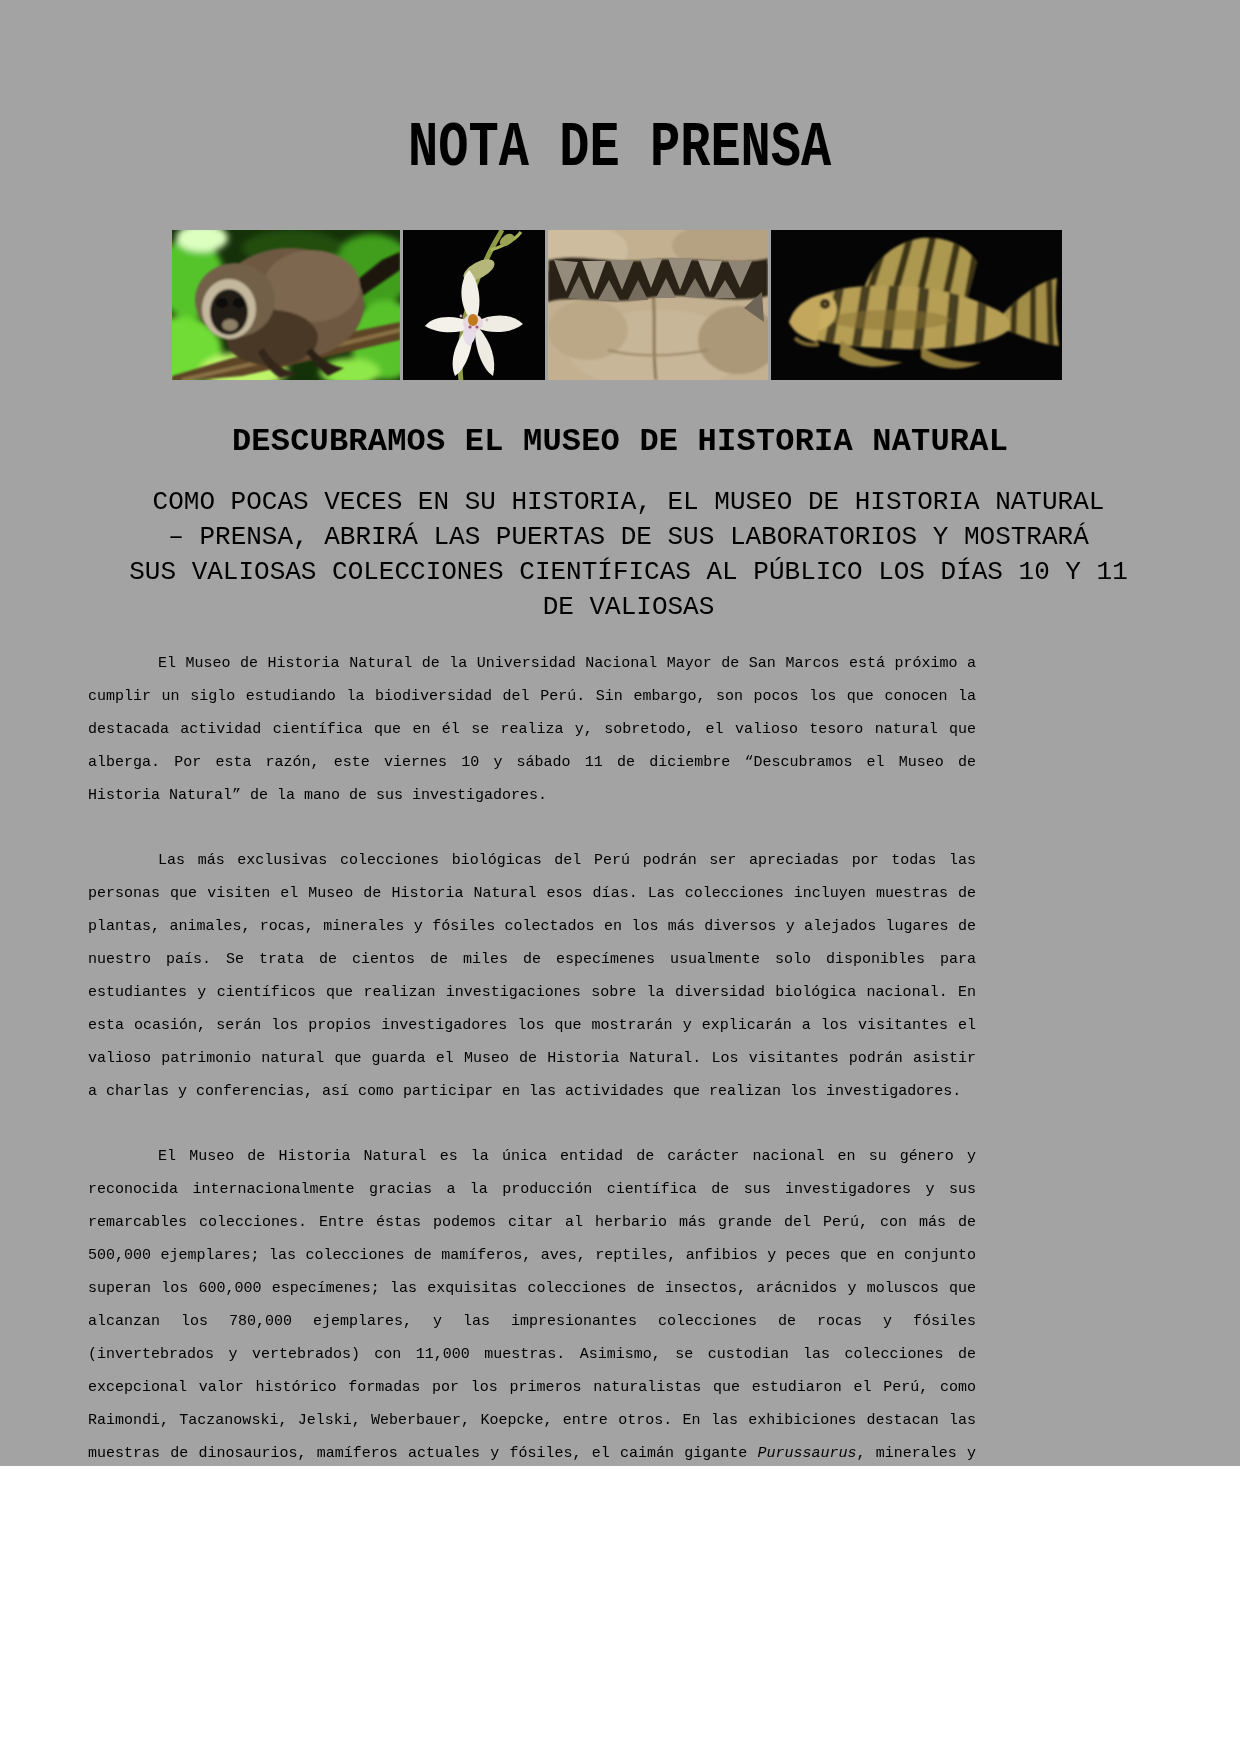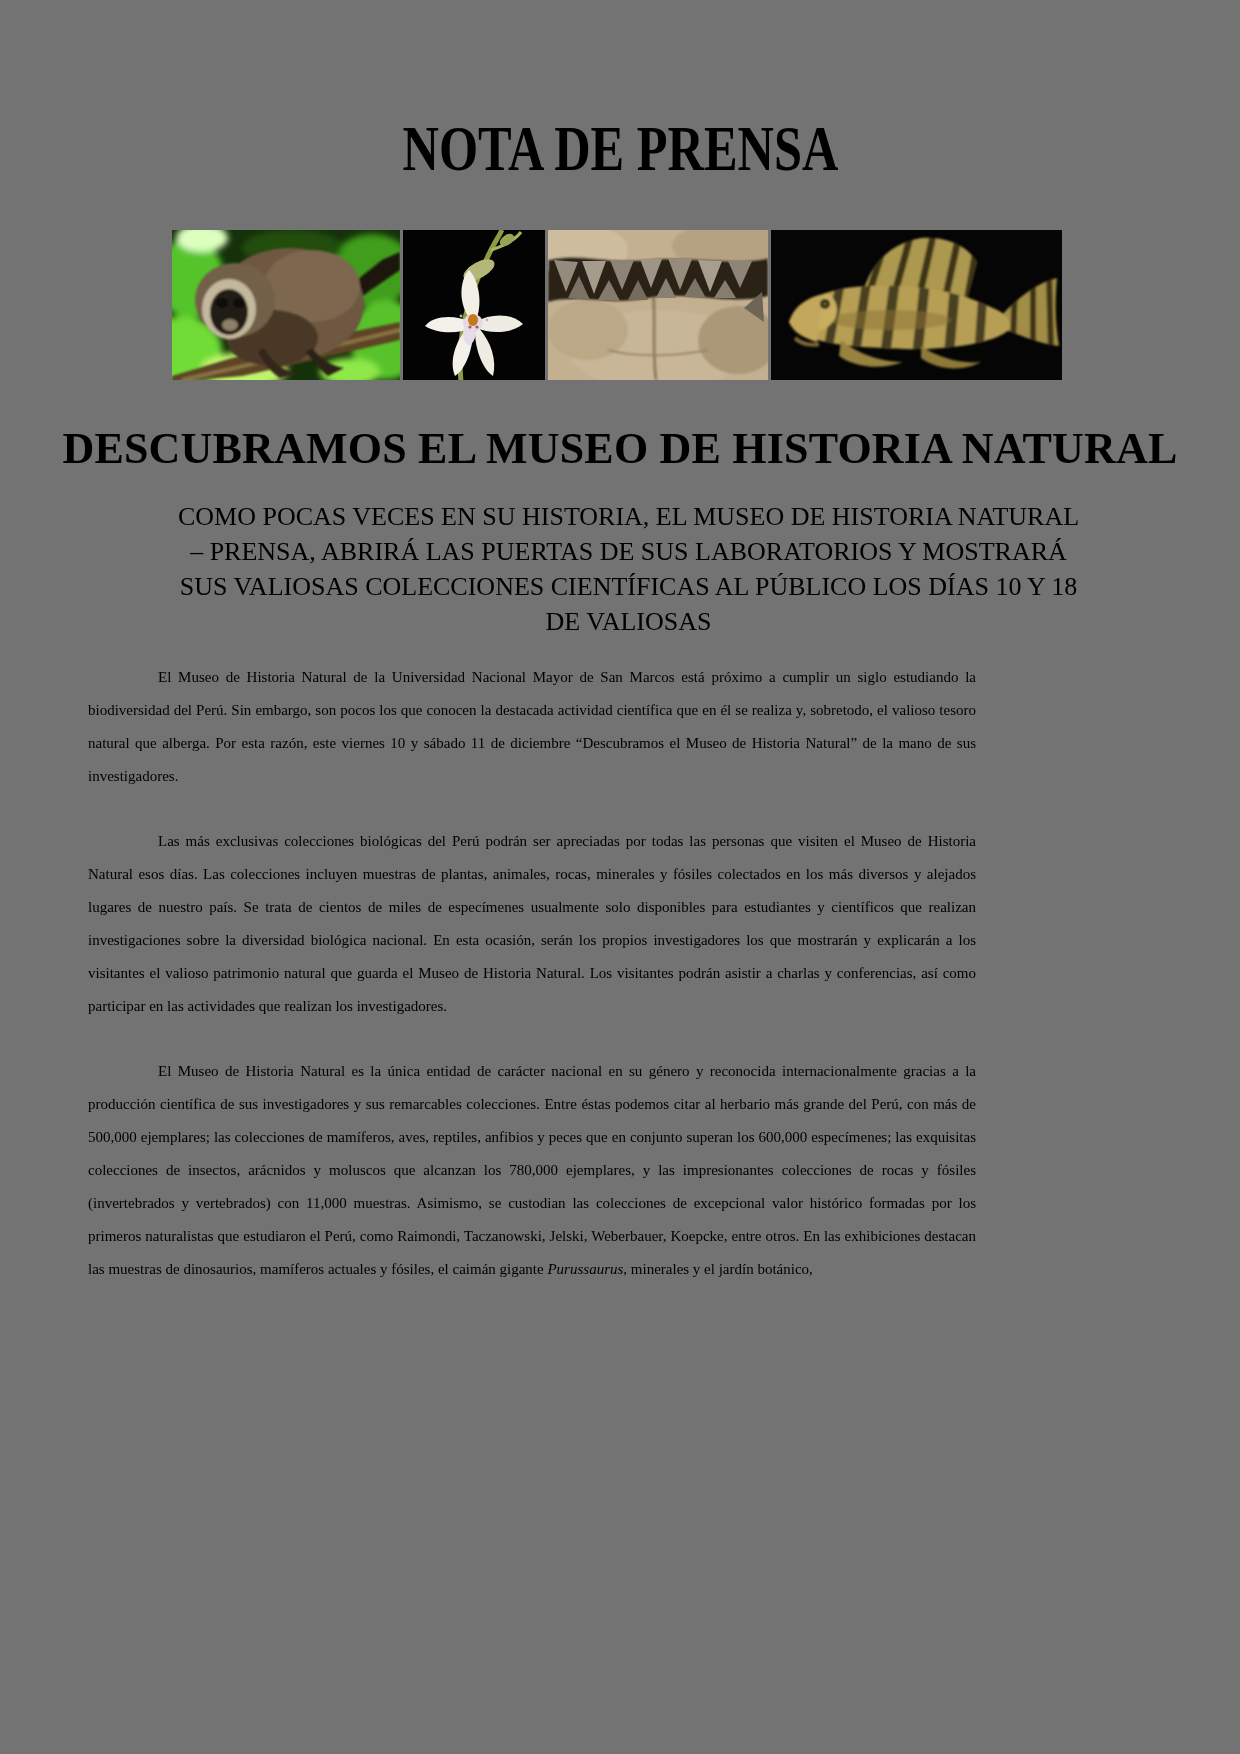--- a/index.html
+++ b/index.html
@@ -1,21 +1,21 @@
 <!DOCTYPE html>
 <html><head>
 <meta charset="utf-8">
 <style>
   html, body { margin:0; padding:0; background:#ffffff; }
   .page {
     position:relative;
-    width:1240px; height:1754px;
-    background:#737373;
+    width:1240px; height:1466px;
+    background:#a3a3a3;
     color:#000000;
-    font-family:Liberation Serif, serif;
+    font-family:Liberation Mono, monospace;
     overflow:hidden;
   }
   .title {
     margin:0;
     padding-top:116px;
     text-align:center;
     font-size:63px;
     font-weight:bold;
     line-height:1.05;
     white-space:nowrap;
@@ -30,21 +30,21 @@
     margin:48px 0 0 172px;
     width:894px; height:150px;
     display:flex;
     gap:3px;
   }
   .photo-strip figure { margin:0; padding:0; height:150px; overflow:hidden; }
   .photo-strip svg { display:block; }
   .headline {
     margin:44px 0 0 0;
     text-align:center;
-    font-size:44px;
+    font-size:32px;
     font-weight:bold;
     line-height:1.15;
     white-space:nowrap;
     letter-spacing:0.2px;
   }
   .subheadline {
     margin:24px 0 0 0;
     text-align:center;
     font-size:26px;
     font-weight:normal;
@@ -241,21 +241,21 @@
         </g>
       </svg>
     </figure>
   </div>
 
   <h2 class="headline">DESCUBRAMOS EL MUSEO DE HISTORIA NATURAL</h2>
 
   <div class="subheadline">
     <div class="line">COMO POCAS VECES EN SU HISTORIA, EL MUSEO DE HISTORIA NATURAL</div>
     <div class="line">– PRENSA, ABRIRÁ LAS PUERTAS DE SUS LABORATORIOS Y MOSTRARÁ</div>
-    <div class="line">SUS VALIOSAS COLECCIONES CIENTÍFICAS AL PÚBLICO LOS DÍAS 10 Y 18</div>
+    <div class="line">SUS VALIOSAS COLECCIONES CIENTÍFICAS AL PÚBLICO LOS DÍAS 10 Y 11</div>
     <div class="line">DE VALIOSAS</div>
   </div>
 
   <div class="body-text">
     <p>El Museo de Historia Natural de la Universidad Nacional Mayor de San Marcos está próximo a cumplir un siglo estudiando la biodiversidad del Perú. Sin embargo, son pocos los que conocen la destacada actividad científica que en él se realiza y, sobretodo, el valioso tesoro natural que alberga. Por esta razón, este viernes 10 y sábado 11 de diciembre “Descubramos el Museo de Historia Natural” de la mano de sus investigadores.</p>
     <p>Las más exclusivas colecciones biológicas del Perú podrán ser apreciadas por todas las personas que visiten el Museo de Historia Natural esos días. Las colecciones incluyen muestras de plantas, animales, rocas, minerales y fósiles colectados en los más diversos y alejados lugares de nuestro país. Se trata de cientos de miles de especímenes usualmente solo disponibles para estudiantes y científicos que realizan investigaciones sobre la diversidad biológica nacional. En esta ocasión, serán los propios investigadores los que mostrarán y explicarán a los visitantes el valioso patrimonio natural que guarda el Museo de Historia Natural. Los visitantes podrán asistir a charlas y conferencias, así como participar en las actividades que realizan los investigadores.</p>
     <p><span>El Museo de Historia Natural es la única entidad de carácter nacional en su género y reconocida internacionalmente gracias a la producción científica de sus investigadores y sus remarcables colecciones. Entre éstas podemos citar al herbario más grande del Perú, con más de 500,000 ejemplares; las colecciones de mamíferos, aves, reptiles, anfibios y peces que en conjunto superan los 600,000 especímenes; las exquisitas colecciones de insectos, arácnidos y moluscos que alcanzan los 780,000 ejemplares, y las impresionantes colecciones de rocas y fósiles (invertebrados y vertebrados) con 11,000 muestras. Asimismo, se custodian las colecciones de excepcional valor histórico formadas por los primeros naturalistas que estudiaron el Perú, como Raimondi, Taczanowski, Jelski, Weberbauer, Koepcke, entre otros. En las exhibiciones destacan las muestras de dinosaurios, mamíferos actuales y fósiles, el caimán gigante </span><i>Purussaurus</i><span>, minerales y el jardín botánico,</span></p>
   </div>
 
 </div>

